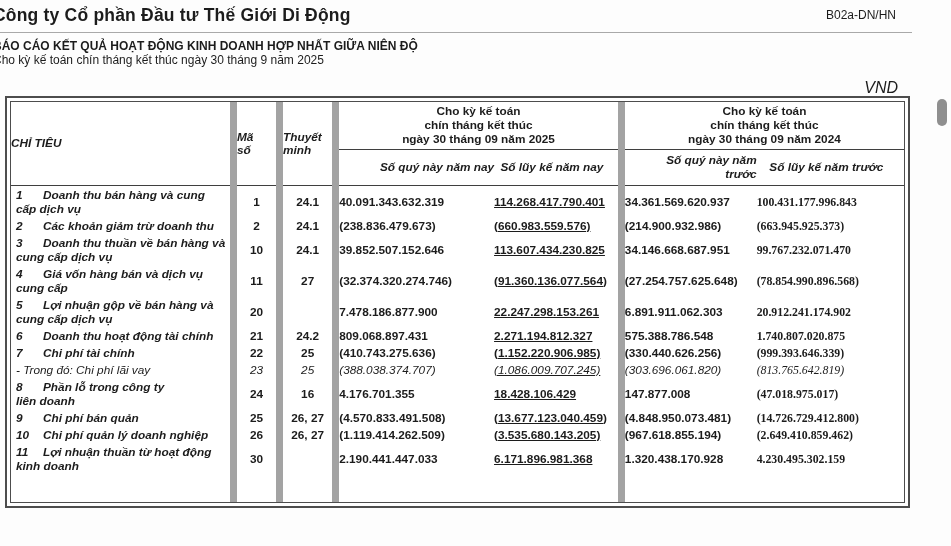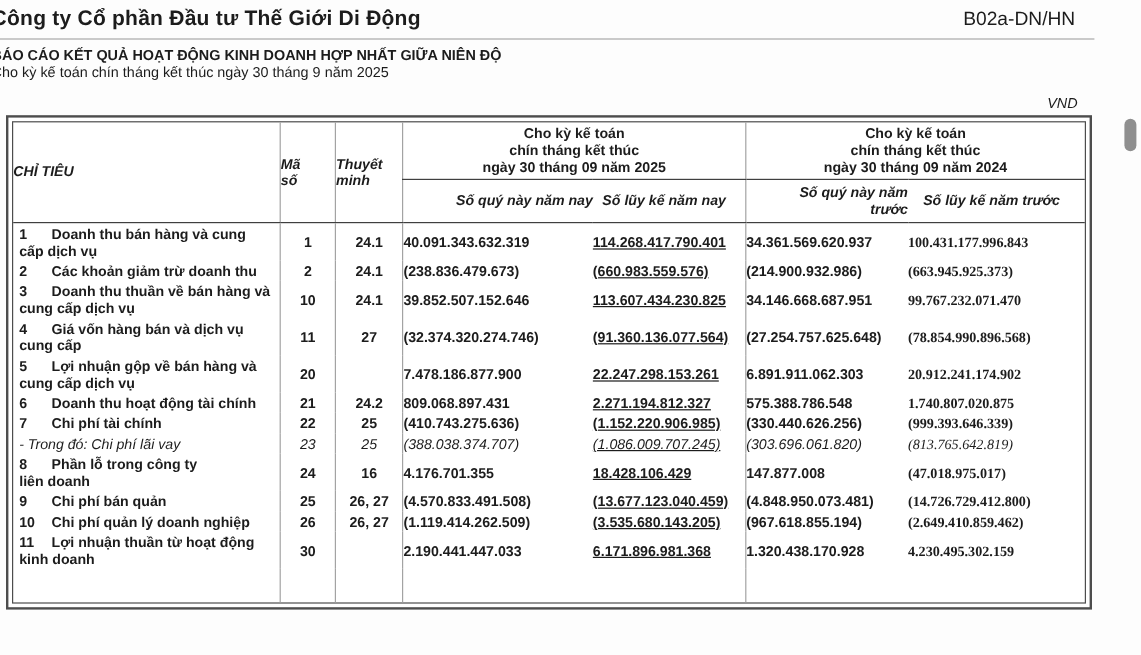--- a/index.html
+++ b/index.html
@@ -8,47 +8,47 @@
     position:relative;
     background:#fdfdfd;
     font-family:"Liberation Sans","DejaVu Sans",sans-serif;
     color:#1c1c1c;
   }
   .page { position:absolute; inset:0; }
 
   
   .company   { position:absolute; top:5px;  left:-7px; font-size:17.5px; font-weight:bold; letter-spacing:.2px; }
   .title-rule{ position:absolute; top:32px; left:0;    width:912px; border-top:1px solid #a9a9a9; }
-  .form-code { position:absolute; top:8px;  left:700px; width:196px; text-align:right; font-size:16px; }
+  .form-code { position:absolute; top:8px;  left:700px; width:196px; text-align:right; font-size:12px; }
   .report-title  { position:absolute; top:39px; left:-7px; font-size:12px; font-weight:bold; }
   .report-period { position:absolute; top:53px; left:-7px; font-size:12px; }
-  .vnd { position:absolute; top:79px; left:840px; width:58px; text-align:right; font-size:12px; font-style:italic; }
+  .vnd { position:absolute; top:79px; left:840px; width:58px; text-align:right; font-size:16px; font-style:italic; }
 
   
   .table-outer { position:absolute; left:5px; top:96px; border:2px solid #4d4d4d; padding:3px; background:#fff; }
   .table-inner { border:1px solid #4d4d4d; }
 
   table { border-collapse:collapse; table-layout:fixed; width:893px;
           font-family:"Liberation Sans","DejaVu Sans",sans-serif;
           font-size:11.8px; font-weight:bold; color:#1c1c1c; }
   col.c1{width:222px;} col.c2{width:46px;} col.c3{width:56px;}
   col.c4{width:158px;} col.c5{width:127px;} col.c6{width:135px;} col.c7{width:147px;}
 
   th,td { vertical-align:middle; }
-  .bl { border-left:1px solid #a3a3a3; }
+  .bl { border-left:7px solid #a3a3a3; }
 
   thead th { border-bottom:1px solid #3f3f3f; }
   .th-main  { font-style:italic; text-align:left; white-space:pre-line; line-height:13px; }
   .th-group { text-align:center; white-space:pre-line; line-height:14px; padding:2px 0 3px; }
   .th-sub   { font-style:italic; padding:3px 0 4px; font-size:11.8px; }
   .th-sub.al{ text-align:right;  padding-left:10px; }
   .th-sub.ar{ text-align:center; padding-right:8px; }
 
   tbody td { padding:1.5px 0; line-height:14px; }
-  .c-label { padding-left:5px; padding-right:4px; }
+  .c-label { padding-left:5px; padding-right:4px;font-style:italic; }
   .row-no  { display:inline-block; width:27px; }
   .row-label { white-space:pre-line; }
   .c-maso,.c-tm { text-align:center; }
   .c-val { text-align:left; }
   .pr1{padding-right:3px;} .pr2{padding-right:6px;text-decoration:underline;} .pr3{padding-right:3px;} .pr4{padding-right:5px;font-family:Liberation Serif, serif;}
   tr.italic-row td { font-weight:normal; font-style:italic;margin-left:12px; }
   .spacer td { height:28px; padding:0; }
 
   
   .scroll-thumb { position:absolute; left:937px; top:99px; width:10px; height:27px;

